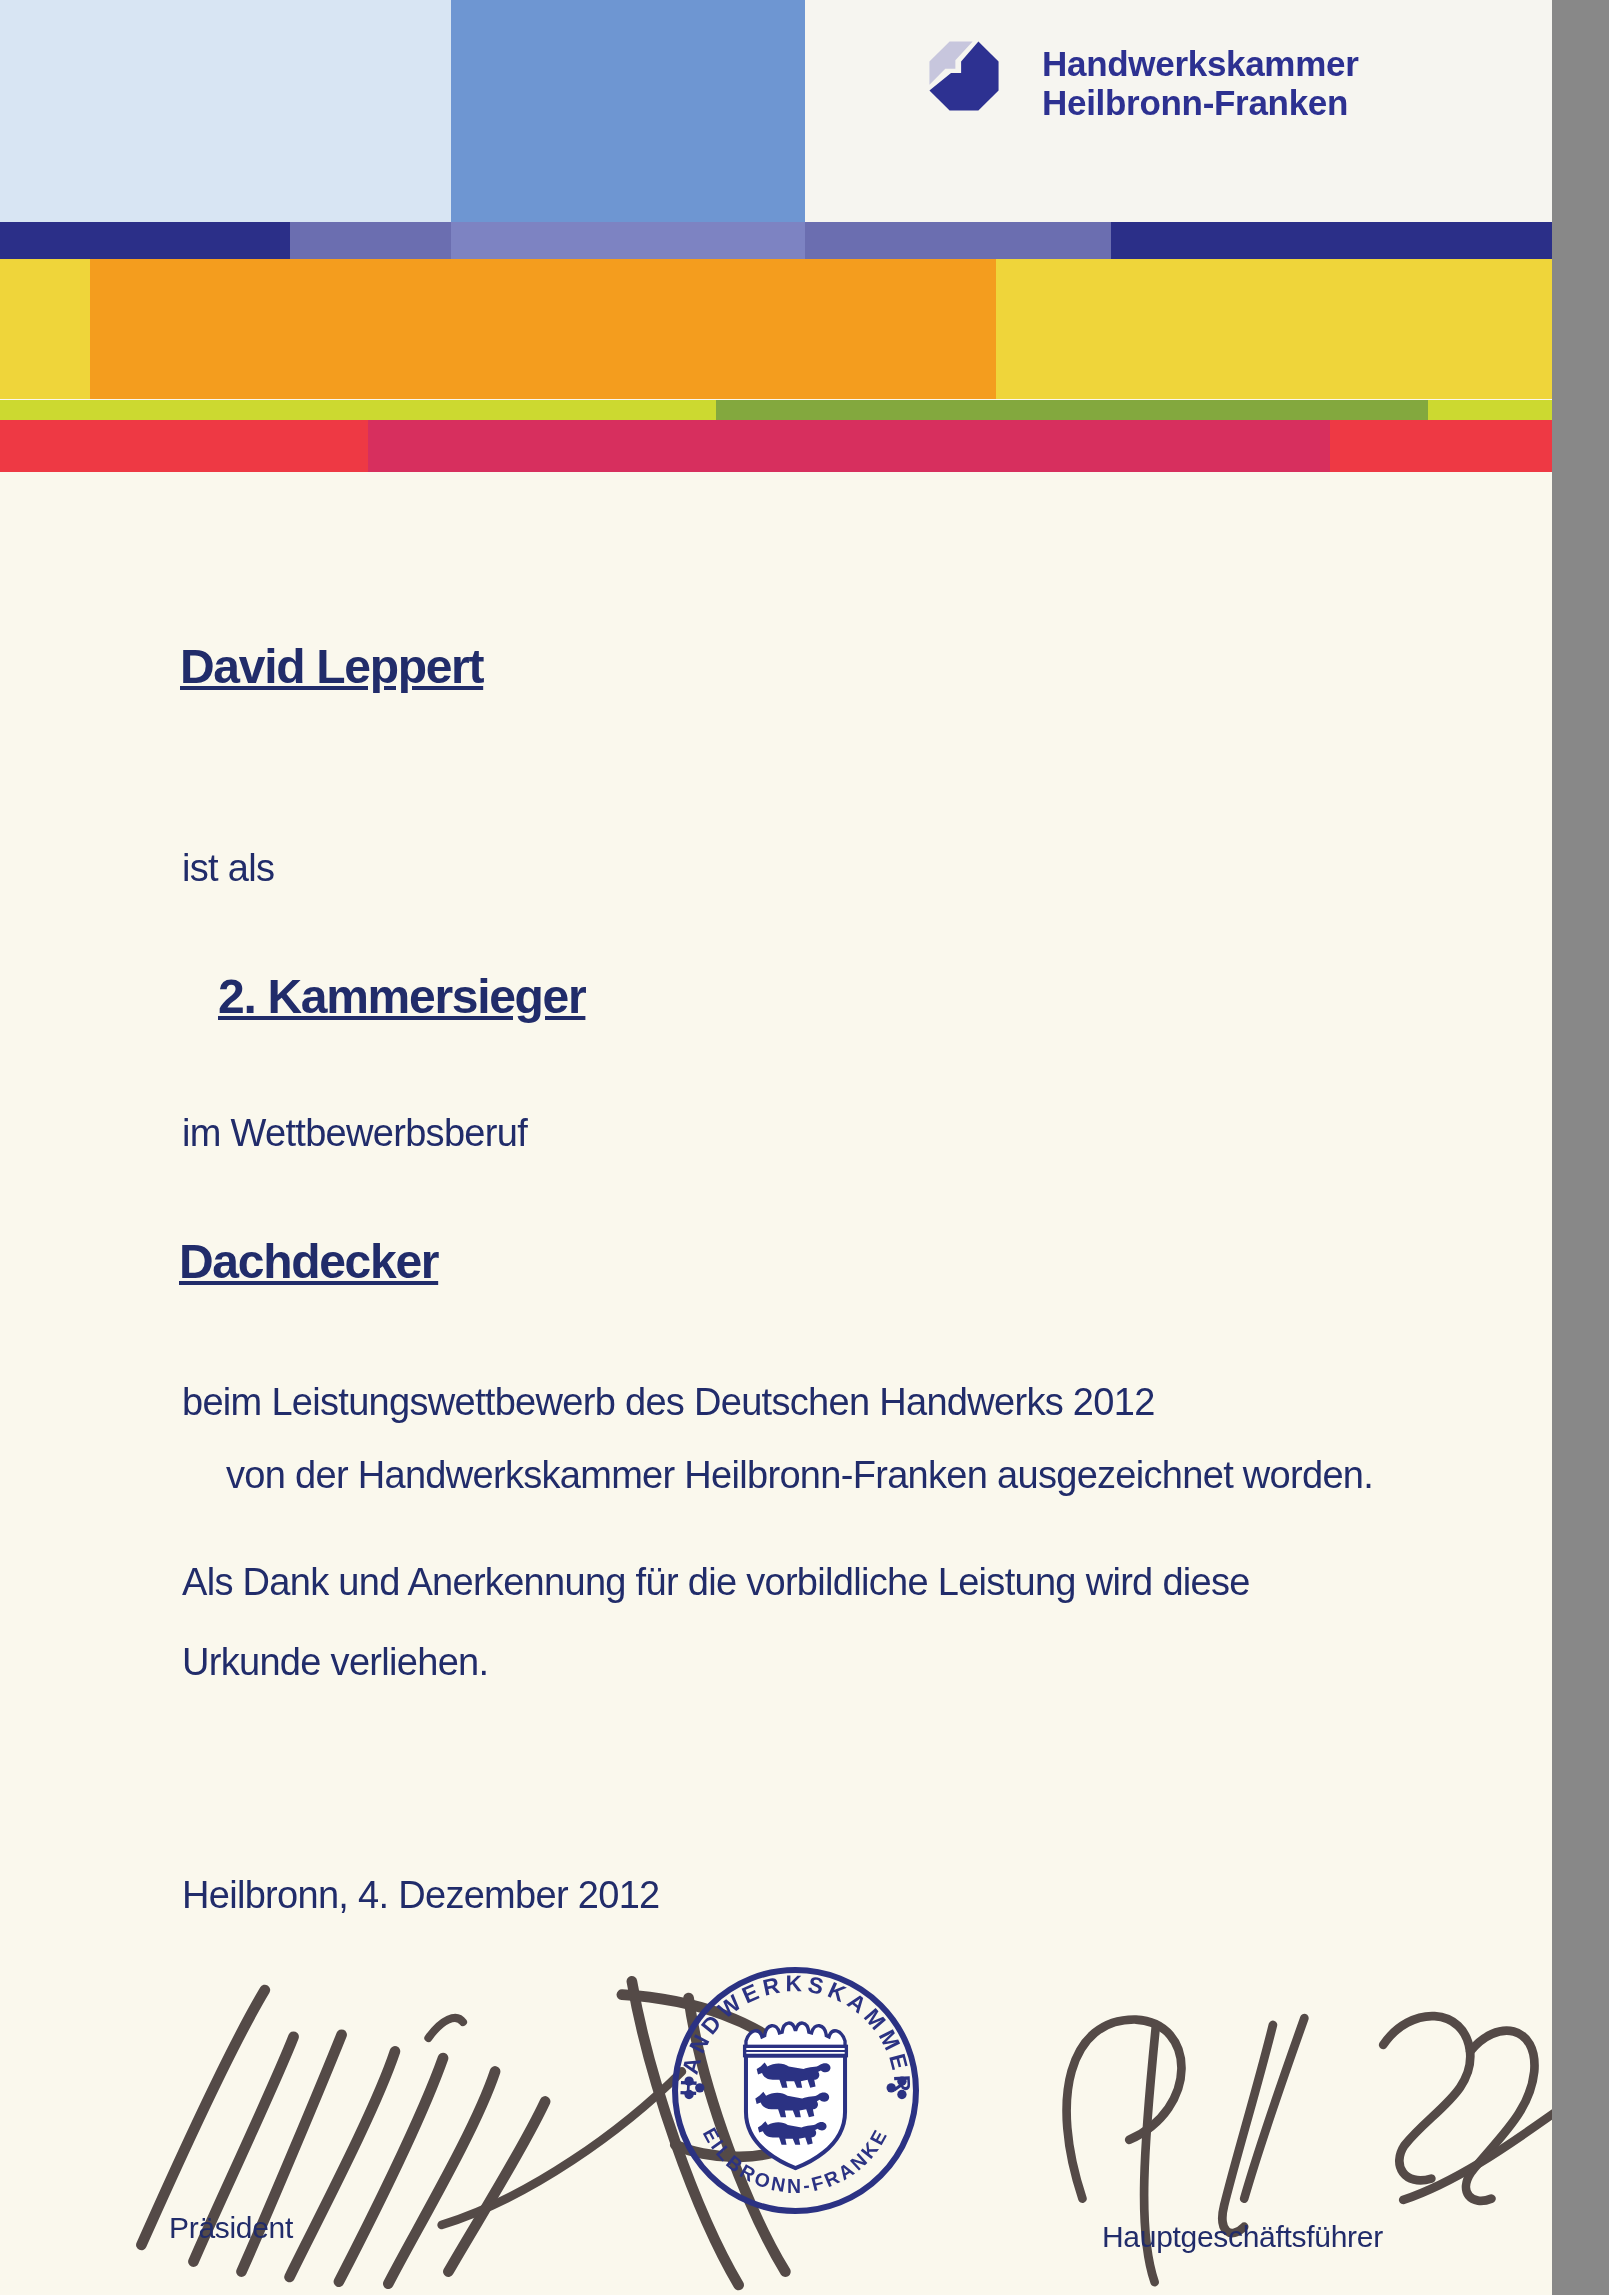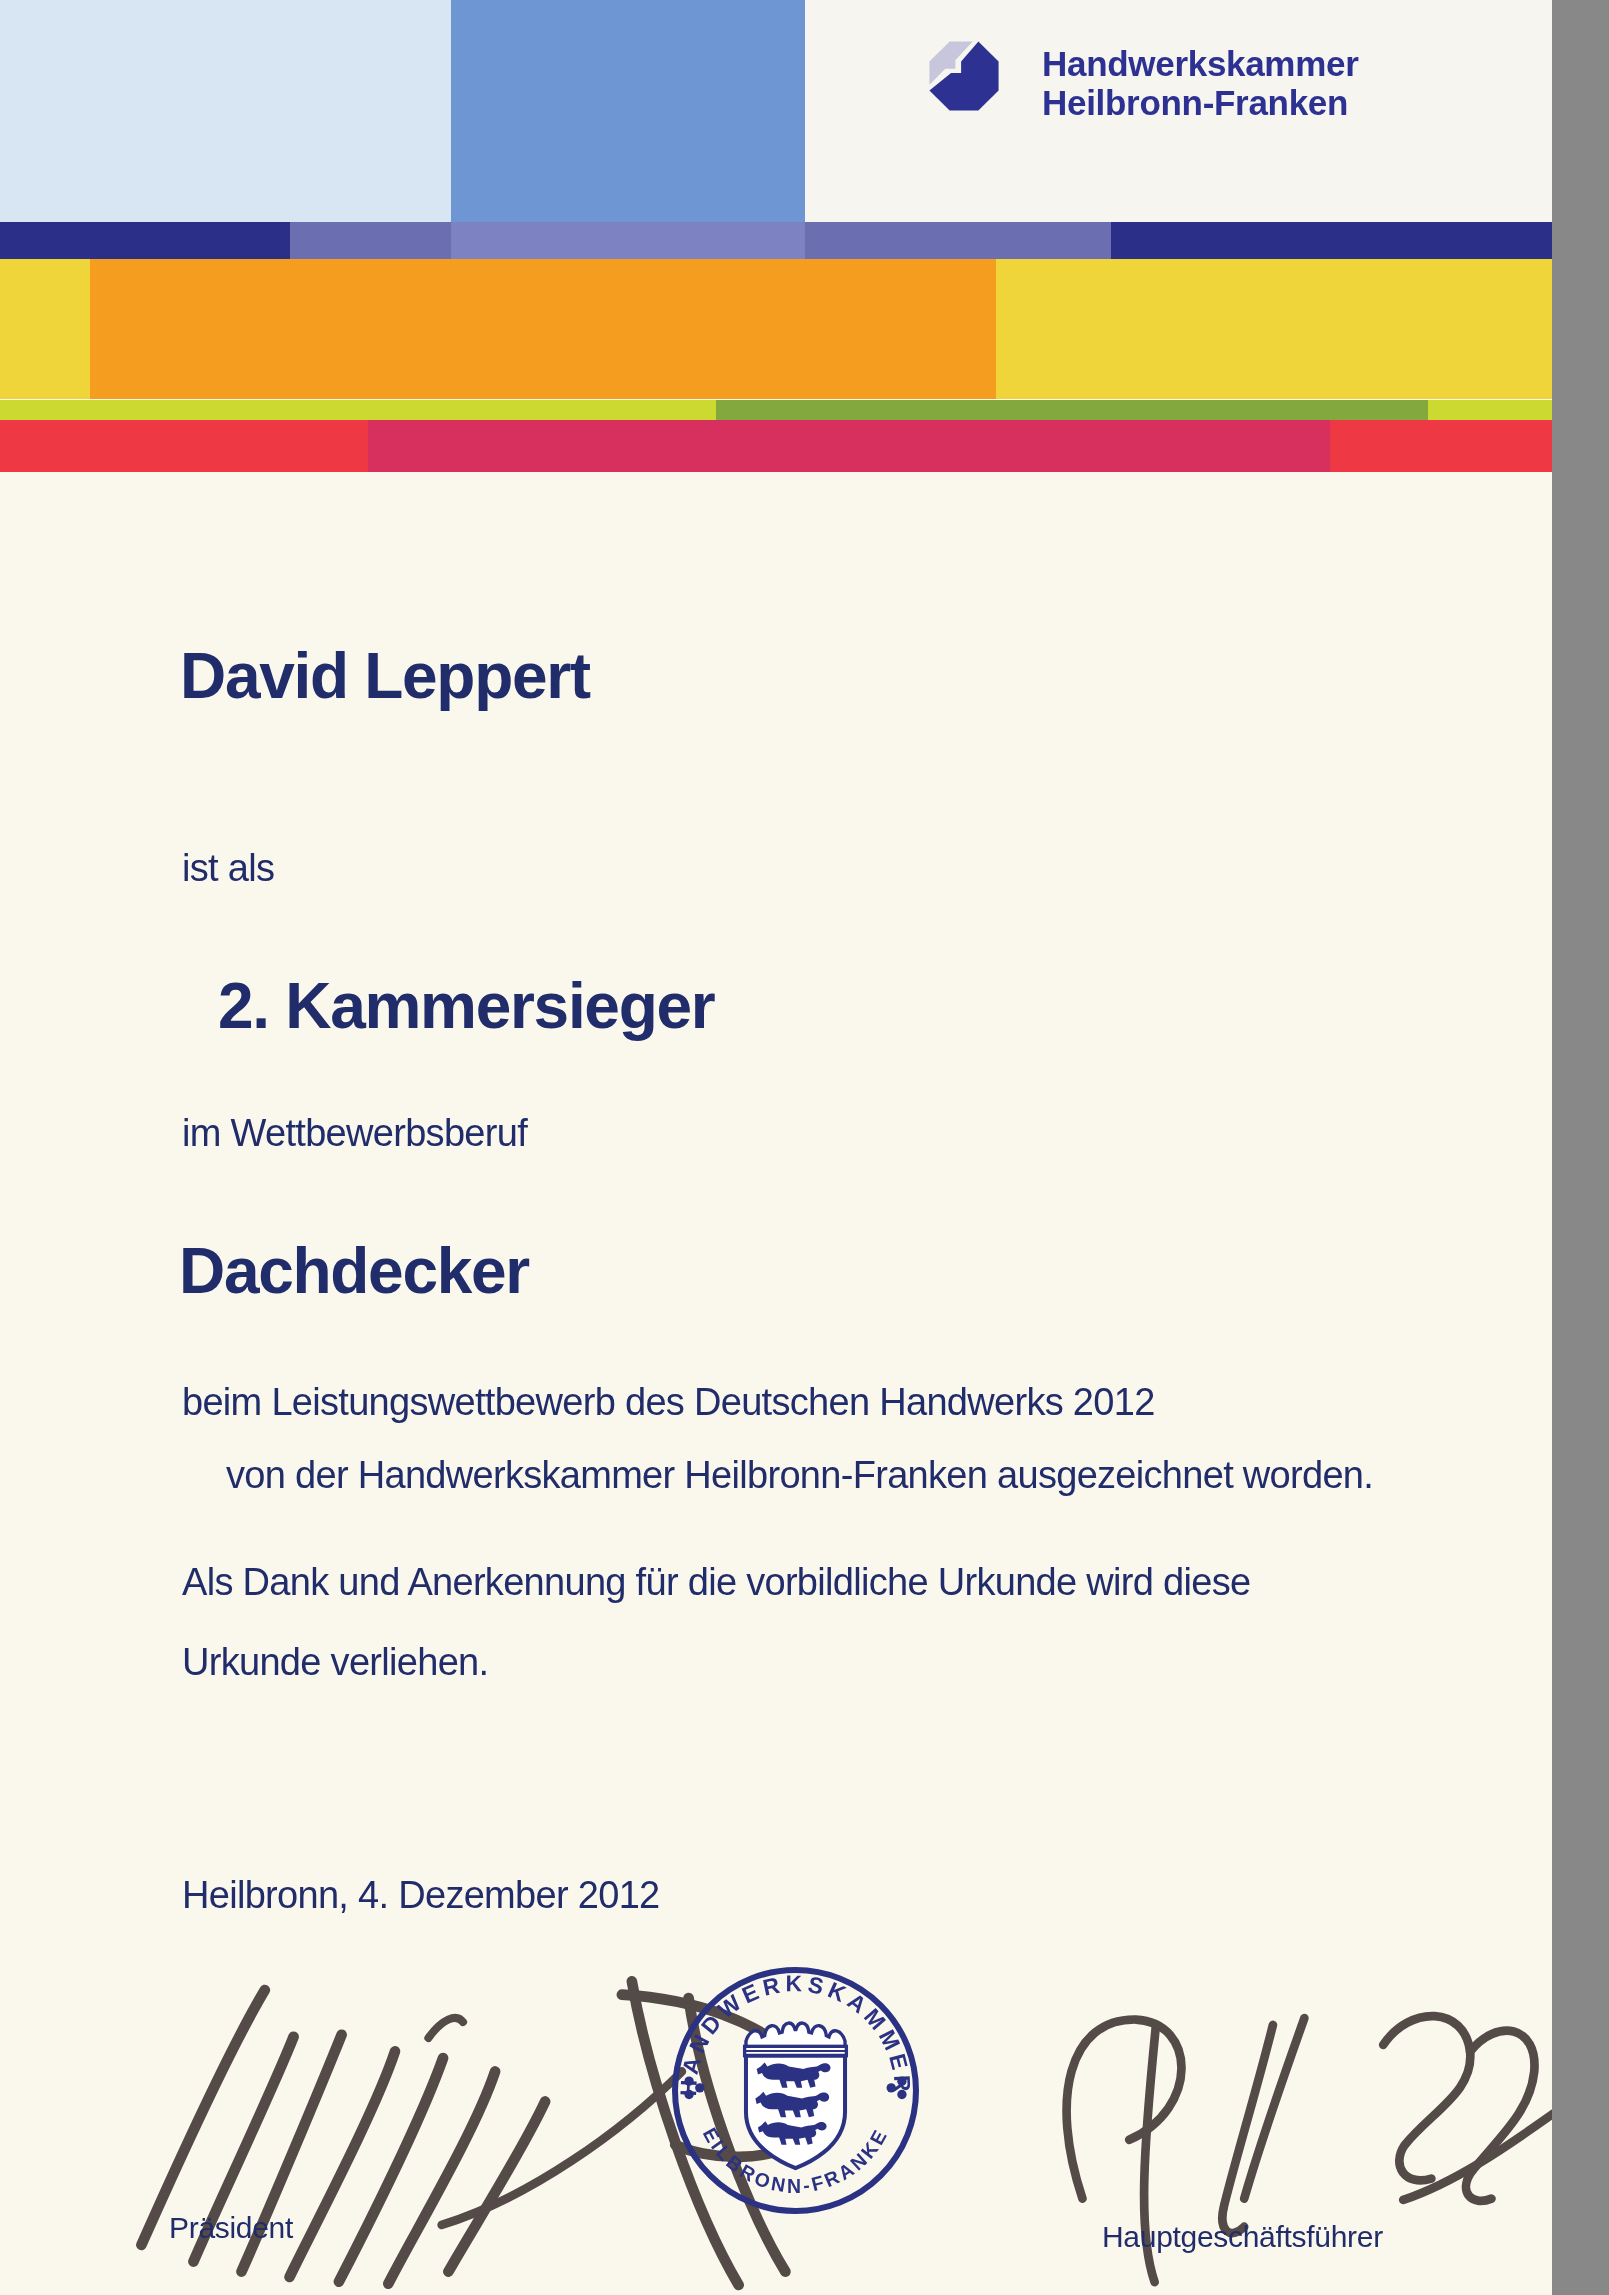--- a/index.html
+++ b/index.html
@@ -37,21 +37,21 @@
 
   
   .brand-icon{left:928px;top:40px;width:72px;height:72px;}
   .brand-line{position:absolute;left:1042px;color:var(--c-logo_navy,#2d3191);
     font-size:35px;font-weight:bold;letter-spacing:-0.3px;white-space:nowrap;}
   .brand-line.l1{top:44px;}
   .brand-line.l2{top:83px;}
 
   
   .cert{color:var(--c-navy_text,#212c6a);white-space:nowrap;}
-  .t-big{font-size:64px;font-weight:bold;letter-spacing:-1.3px;}
+  .t-big{font-size:48px;font-weight:bold;letter-spacing:-1.3px;text-decoration:underline;}
   .t-body{font-size:38px;letter-spacing:-0.7px;}
   .t-label{font-size:30px;letter-spacing:-0.3px;}
 
   .recipient{left:180px;top:639px;}
   .intro{left:182px;top:847px;}
   .award{left:179px;top:969px;margin-left:39px;}
   .competition{left:182px;top:1112px;}
   .trade{left:179px;top:1234px;}
   .bl0{left:182px;top:1381px;}
   .bl1{left:182px;top:1454px;margin-left:44px;}
@@ -96,21 +96,21 @@
     <div class="abs seg-crimson"></div>
   </div>
 
   <div class="abs cert t-big recipient">David Leppert</div>
   <div class="abs cert t-body intro">ist als</div>
   <div class="abs cert t-big award">2. Kammersieger</div>
   <div class="abs cert t-body competition">im Wettbewerbsberuf</div>
   <div class="abs cert t-big trade">Dachdecker</div>
   <div class="abs cert t-body bl0">beim Leistungswettbewerb des Deutschen Handwerks 2012</div>
   <div class="abs cert t-body bl1">von der Handwerkskammer Heilbronn-Franken ausgezeichnet worden.</div>
-  <div class="abs cert t-body bl2">Als Dank und Anerkennung für die vorbildliche Urkunde wird diese</div>
+  <div class="abs cert t-body bl2">Als Dank und Anerkennung für die vorbildliche Leistung wird diese</div>
   <div class="abs cert t-body bl3">Urkunde verliehen.</div>
   <div class="abs cert t-body dateline">Heilbronn, 4. Dezember 2012</div>
 
   <svg class="abs sig-left" viewBox="0 0 1420 520" fill="none" stroke="var(--c-ink,#463c3a)" stroke-width="16" stroke-linecap="round" opacity="0.92">
     <path d="M40,430 C80,340 170,140 225,48"></path>
     <path d="M118,455 C150,380 240,190 268,118"></path>
     <path d="M190,470 C230,380 310,190 340,115"></path>
     <path d="M262,478 C300,400 390,230 420,140"></path>
     <path d="M336,485 C380,400 460,240 492,150"></path>
     <path d="M410,488 C450,410 540,260 570,170"></path>

